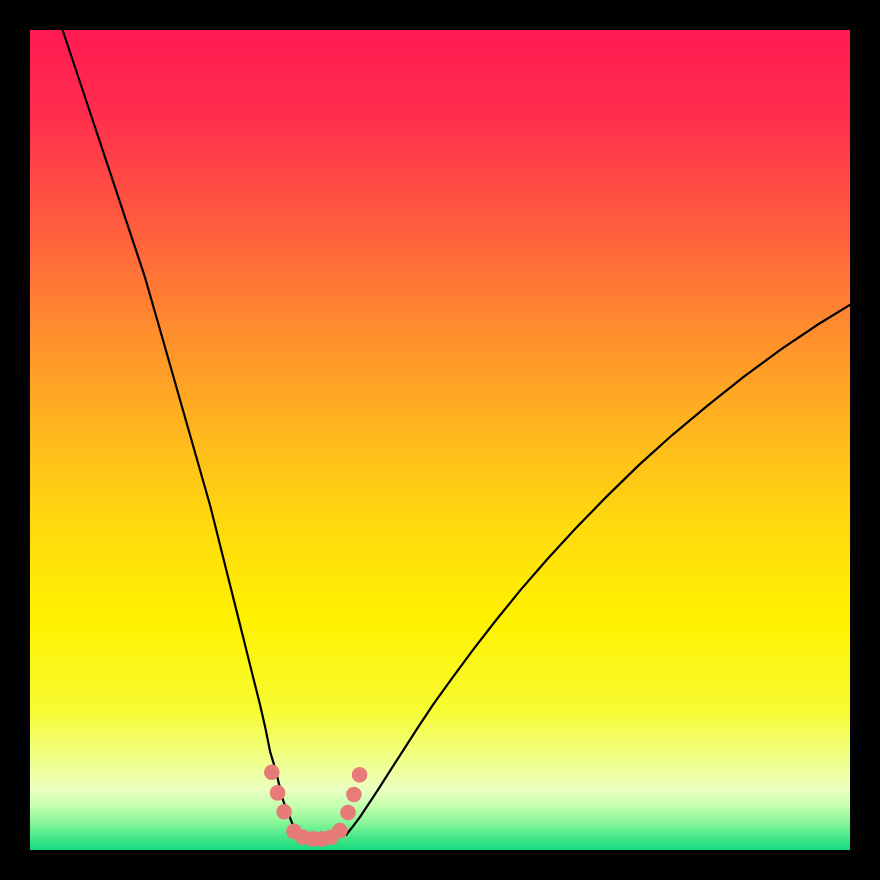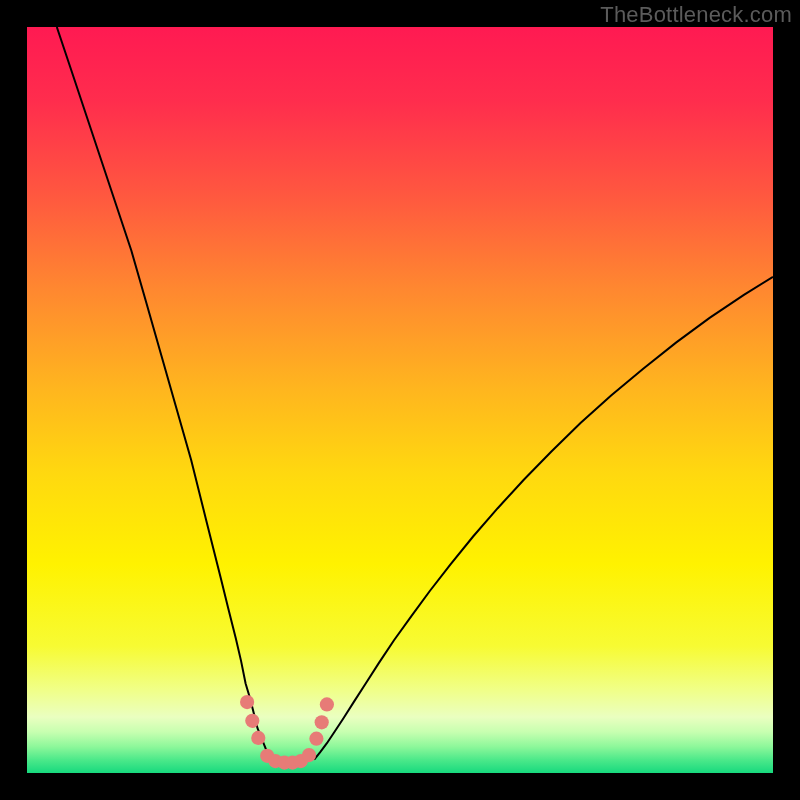--- a/index.html
+++ b/index.html
@@ -82,14 +82,13 @@
           <circle cx="265.6" cy="735.6" r="7.1" fill="#e77b77"></circle>
           <circle cx="273.8" cy="734.1" r="7.1" fill="#e77b77"></circle>
           <circle cx="282.0" cy="728.1" r="7.1" fill="#e77b77"></circle>
           <circle cx="289.4" cy="711.7" r="7.1" fill="#e77b77"></circle>
           <circle cx="294.7" cy="695.3" r="7.1" fill="#e77b77"></circle>
           <circle cx="299.9" cy="677.4" r="7.1" fill="#e77b77"></circle>
         </g>
     </svg>
   </div>
 
-  <div class="watermark">TheBottleneck.com</div>
 </div>
 
 </body></html>

